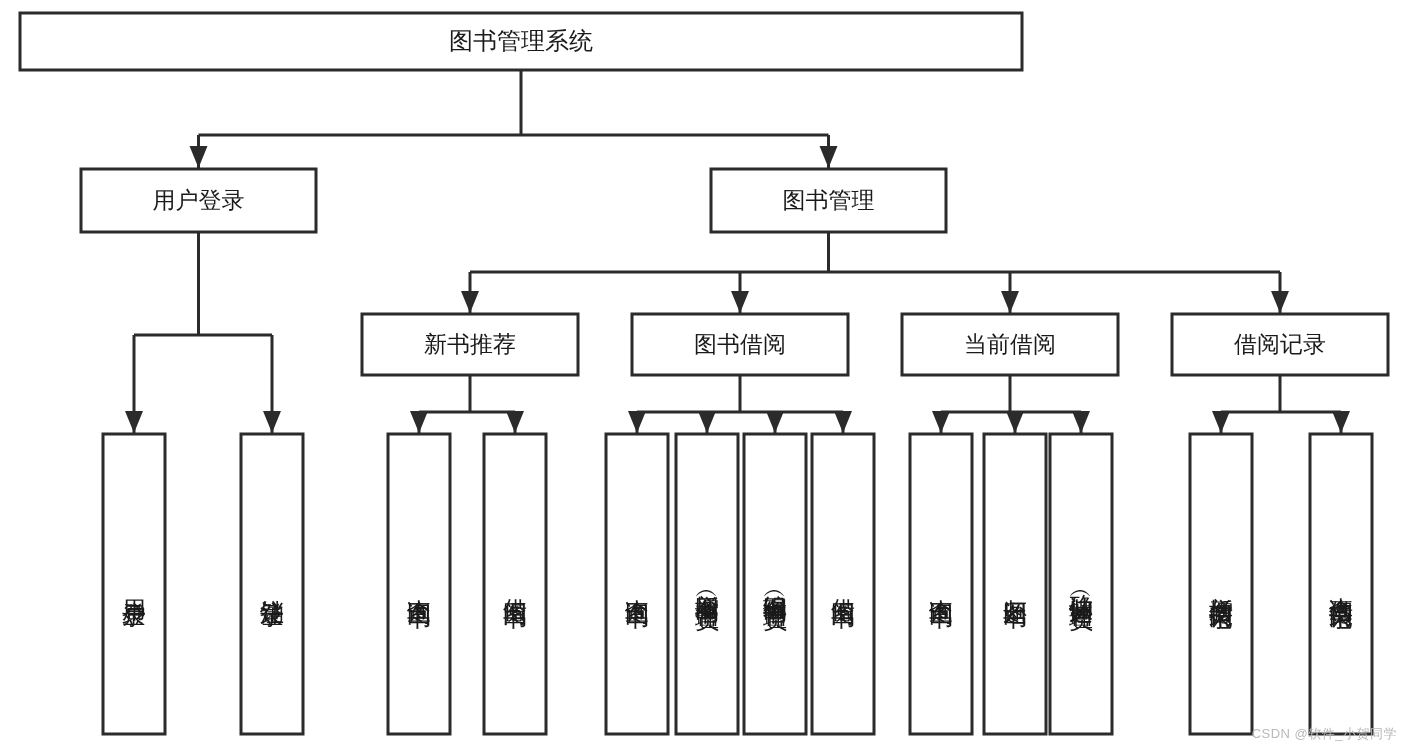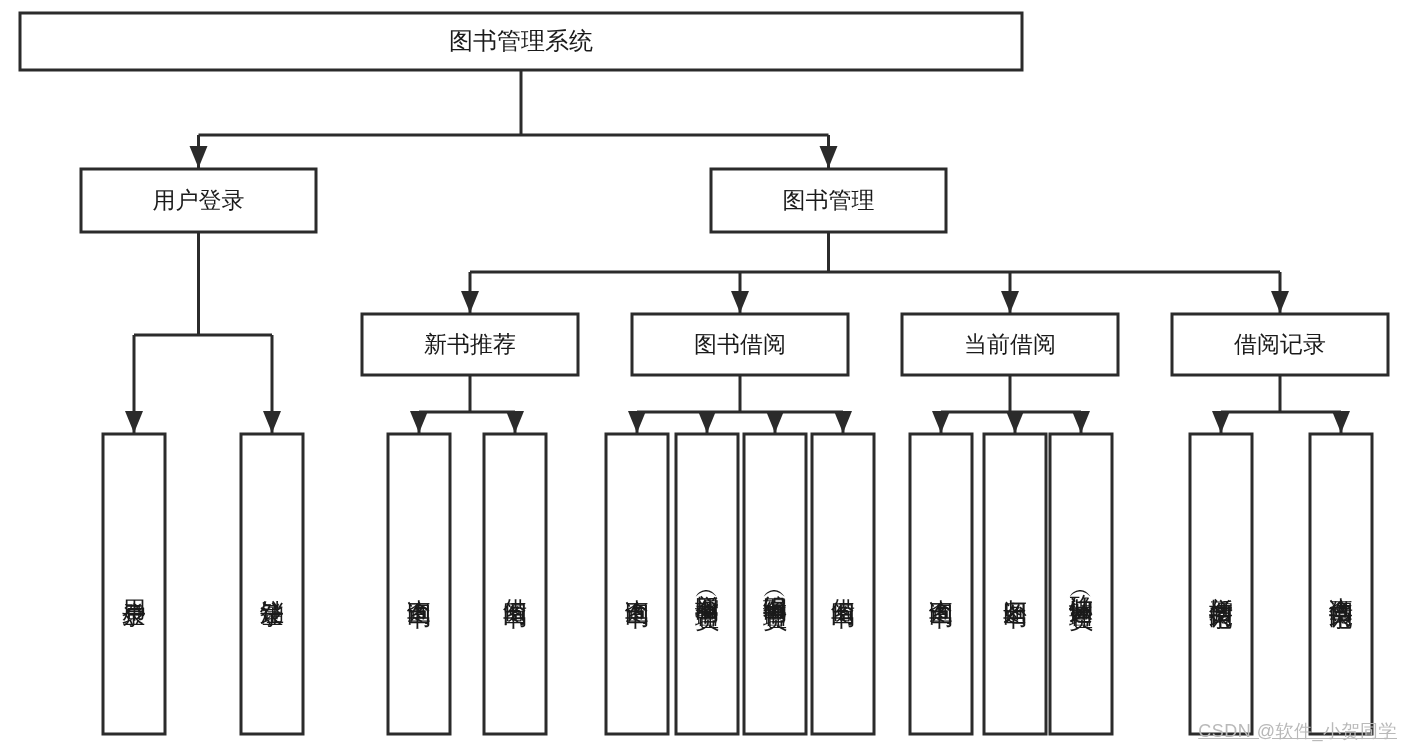--- a/index.html
+++ b/index.html
@@ -67,25 +67,24 @@
     line-height: 1.08;
     letter-spacing: 2px;
     color: #1a1a1a;
     white-space: nowrap;
   }
   .watermark {
     position: absolute;
     right: 8px;
     bottom: 4px;
     font-family: "Liberation Sans", "DejaVu Sans", sans-serif;
-    font-size: 18px;
+    font-size: 13px;
     color: #b9b9b9;
     letter-spacing: 0.5px;
     white-space: nowrap;
-    text-decoration: underline;
   }
 </style>
 </head>
 <body>
 
 <div id="diagram-root">
 
   <svg id="flow" viewBox="0 0 1405 747">
     <g id="connectors">
         <line x1="521" y1="70" x2="521" y2="135" class="conn"></line>

